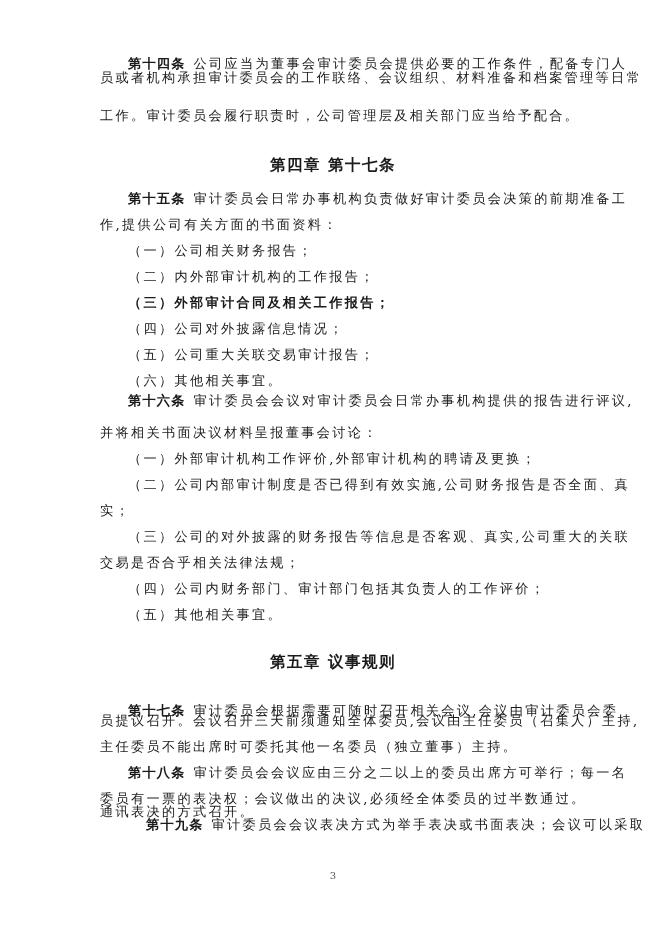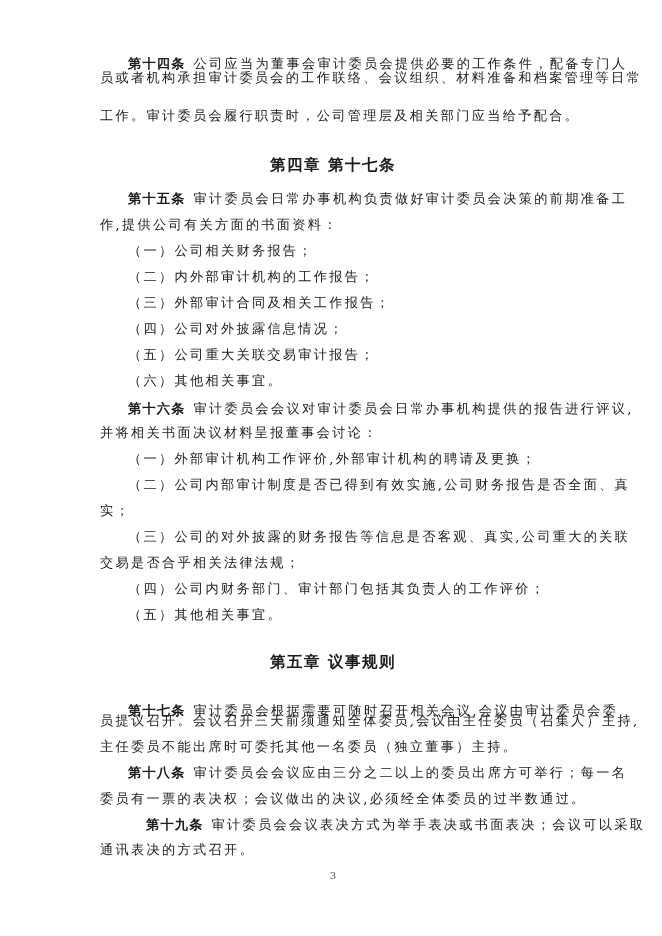--- a/index.html
+++ b/index.html
@@ -23,41 +23,41 @@
   <div class="line indent justify" style="top:55px; width:438px;"><span class="art">第十四条</span><span>公司应当为董事会审计委员会提供必要的工作条件，配备专门人</span></div>
   <div class="line justify" style="top:69px;">员或者机构承担审计委员会的工作联络、会议组织、材料准备和档案管理等日常</div>
   <div class="line" style="top:107px;">工作。审计委员会履行职责时，公司管理层及相关部门应当给予配合。</div>
 
   <div class="chapter" style="top:155px;">第四章  第十七条</div>
 
   <div class="line indent justify" style="top:190px; width:438px;"><span class="art">第十五条</span><span>审计委员会日常办事机构负责做好审计委员会决策的前期准备工</span></div>
   <div class="line" style="top:216px;">作,提供公司有关方面的书面资料：</div>
   <div class="line indent" style="top:242px;">（一）公司相关财务报告；</div>
   <div class="line indent" style="top:268px;">（二）内外部审计机构的工作报告；</div>
-  <div class="line indent" style="top:294px;">（三）外部审计合同及相关工作报告；</div>
+  <div class="line indent" style="top:294px;font-weight:bold;">（三）外部审计合同及相关工作报告；</div>
   <div class="line indent" style="top:320px;">（四）公司对外披露信息情况；</div>
   <div class="line indent" style="top:346px;">（五）公司重大关联交易审计报告；</div>
   <div class="line indent" style="top:372px;">（六）其他相关事宜。</div>
 
-  <div class="line indent justify" style="top:400px; width:438px;"><span class="art">第十六条</span><span>审计委员会会议对审计委员会日常办事机构提供的报告进行评议,</span></div>
+  <div class="line indent justify" style="top:392px; width:438px;"><span class="art">第十六条</span><span>审计委员会会议对审计委员会日常办事机构提供的报告进行评议,</span></div>
   <div class="line" style="top:424px;">并将相关书面决议材料呈报董事会讨论：</div>
   <div class="line indent" style="top:450px;">（一）外部审计机构工作评价,外部审计机构的聘请及更换；</div>
   <div class="line indent justify" style="top:476px; width:438px;">（二）公司内部审计制度是否已得到有效实施,公司财务报告是否全面、真</div>
   <div class="line" style="top:502px;">实；</div>
   <div class="line indent justify" style="top:528px; width:438px;">（三）公司的对外披露的财务报告等信息是否客观、真实,公司重大的关联</div>
   <div class="line" style="top:554px;">交易是否合乎相关法律法规；</div>
   <div class="line indent" style="top:580px;">（四）公司内财务部门、审计部门包括其负责人的工作评价；</div>
   <div class="line indent" style="top:606px;">（五）其他相关事宜。</div>
 
   <div class="chapter" style="top:652px;">第五章  议事规则</div>
 
   <div class="line indent justify" style="top:702px; width:438px;"><span class="art">第十七条</span><span>审计委员会根据需要可随时召开相关会议,会议由审计委员会委</span></div>
   <div class="line justify" style="top:712px;">员提议召开。会议召开三天前须通知全体委员,会议由主任委员（召集人）主持,</div>
   <div class="line" style="top:738px;">主任委员不能出席时可委托其他一名委员（独立董事）主持。</div>
 
   <div class="line indent justify" style="top:764px; width:438px;"><span class="art">第十八条</span><span>审计委员会会议应由三分之二以上的委员出席方可举行；每一名</span></div>
   <div class="line" style="top:790px;">委员有一票的表决权；会议做出的决议,必须经全体委员的过半数通过。</div>
 
   <div class="line indent justify" style="top:816px; width:438px;margin-left:18px;"><span class="art">第十九条</span><span>审计委员会会议表决方式为举手表决或书面表决；会议可以采取</span></div>
-  <div class="line" style="top:842px;font-family:Liberation Mono, monospace;">通讯表决的方式召开。</div>
+  <div class="line" style="top:803px;">通讯表决的方式召开。</div>
 
   <div class="pagenum" style="top:870px;">3</div>
 </div>
 
 </body></html>

